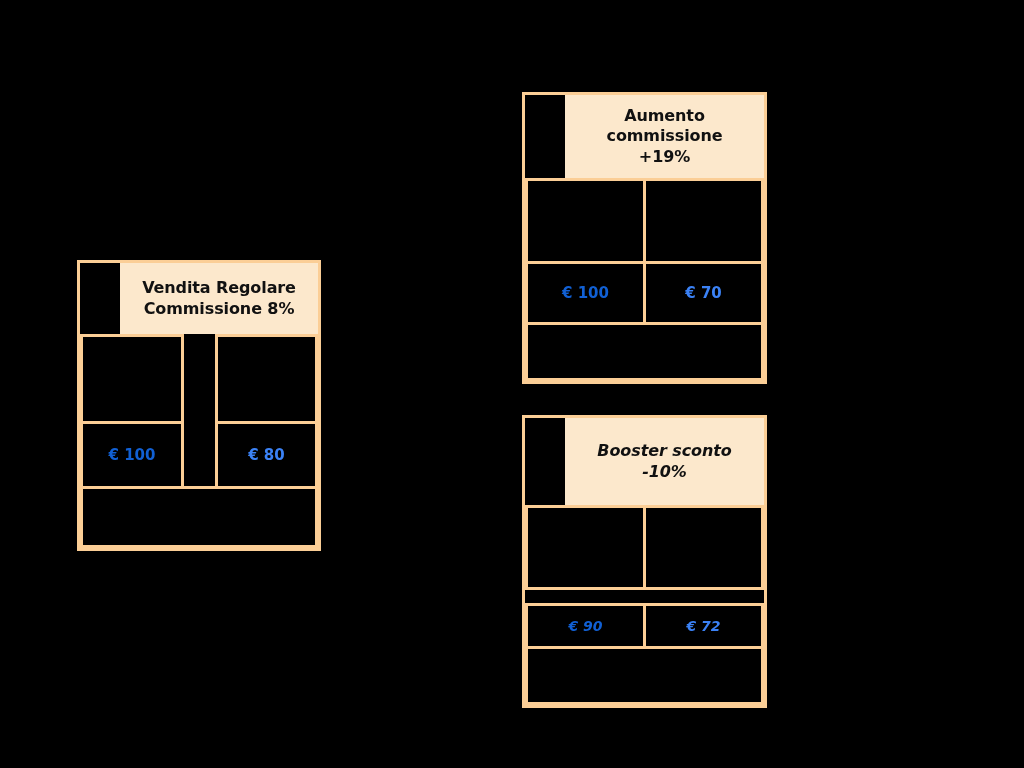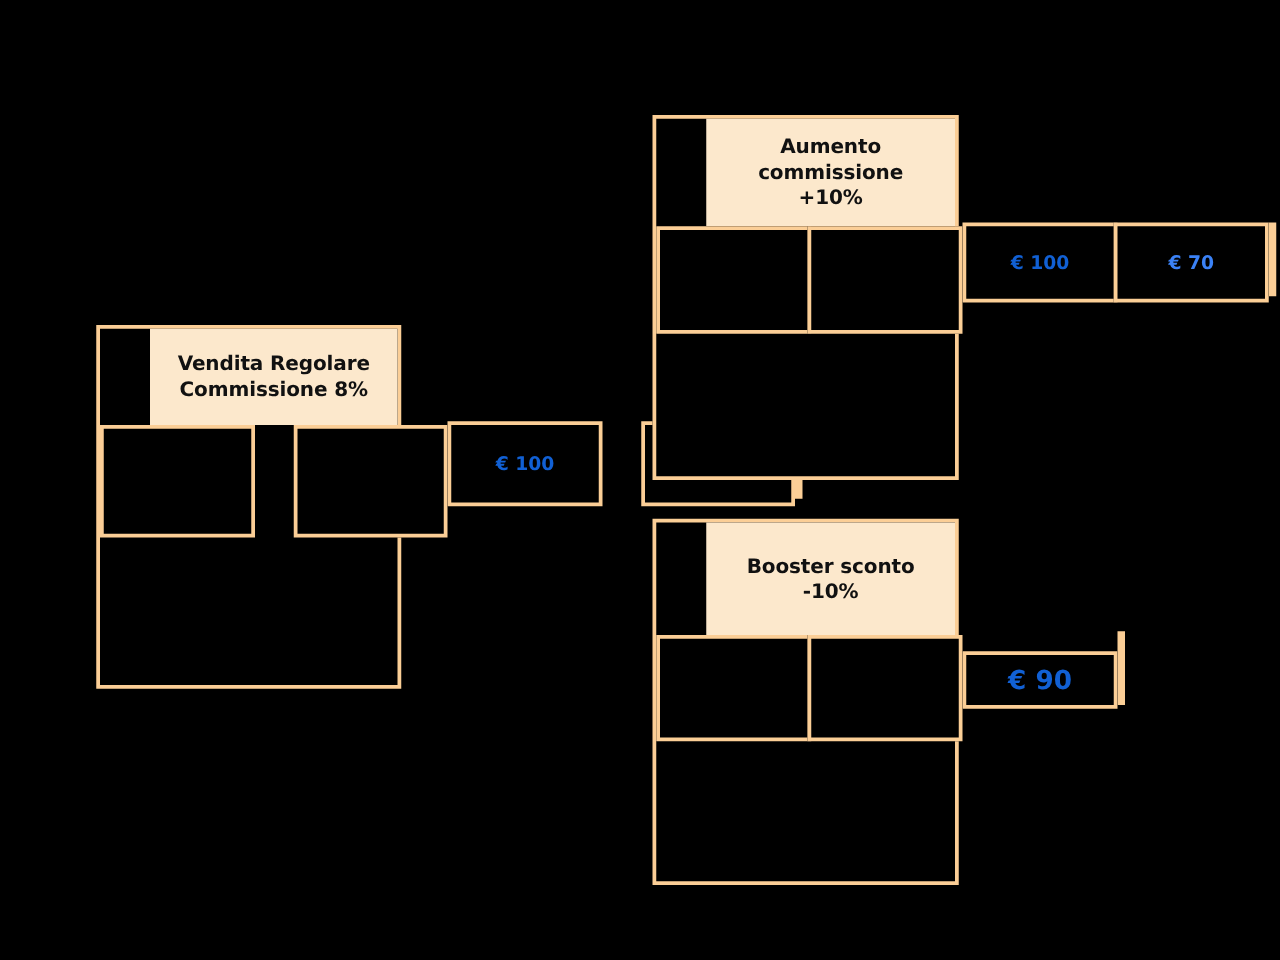--- a/index.html
+++ b/index.html
@@ -37,21 +37,21 @@
     text-align: center;
     line-height: 1.28;
     padding: 4px 21px;
     letter-spacing: -0.1px;
     margin-left: 40px;
   }
 
   .card-body {
     flex: 1;
     display: flex;
-    flex-direction: row;
+    flex-direction: column;
     box-sizing: border-box;
   }
 
   .grid-row {
     display: flex;
     flex-direction: row;
     box-sizing: border-box;
   }
 
   .grid-cell {
@@ -108,30 +108,31 @@
   #card-increase .col-full  { width: 100%; }
   #card-increase .value-blue,
   #card-increase .value-orange { font-size: 15px; }
 
   
   #card-booster {
     left: 522px;
     top: 415px;
     width: 245px;
     height: 293px;
+    font-style: italic;
   }
   #card-booster .card-header { height: 90px; font-size: 16px; }
   #card-booster .row-top    { height: 85px; }
   #card-booster .row-value  { height: 62px; }
   #card-booster .row-bottom { height: 59px; }
   #card-booster .col-left  { width: 124px; }
   #card-booster .col-right { width: 124px; }
   #card-booster .col-full  { width: 100%; }
   #card-booster .value-blue,
-  #card-booster .value-orange { font-size: 21px; margin-top: 16px; }
+  #card-booster .value-orange { font-size: 14px; margin-top: 16px; }
 </style>
 </head>
 <body>
 
 <div id="canvas">
 
   <div class="card" id="card-regular">
     <div class="card-header">
       <span>
         <span>Vendita Regolare</span><br>
@@ -150,21 +151,21 @@
       <div class="grid-row row-bottom">
         <div class="grid-cell cell-empty col-full"></div>
       </div>
     </div>
   </div>
 
   <div class="card" id="card-increase">
     <div class="card-header">
       <span>
         <span>Aumento commissione</span><br>
-        <span>+10%</span>
+        <span>+19%</span>
       </span>
     </div>
     <div class="card-body">
       <div class="grid-row row-top">
         <div class="grid-cell cell-empty col-left"></div>
         <div class="grid-cell cell-empty col-right"></div>
       </div>
       <div class="grid-row row-value">
         <div class="grid-cell col-left value-blue">€ 100</div>
         <div class="grid-cell col-right value-orange">€ 70</div>
@@ -181,20 +182,21 @@
         <span>Booster sconto -10%</span>
       </span>
     </div>
     <div class="card-body">
       <div class="grid-row row-top">
         <div class="grid-cell cell-empty col-left"></div>
         <div class="grid-cell cell-empty col-right"></div>
       </div>
       <div class="grid-row row-value">
         <div class="grid-cell col-left value-blue">€ 90</div>
+        <div class="grid-cell col-right value-orange">€ 72</div>
       </div>
       <div class="grid-row row-bottom">
         <div class="grid-cell cell-empty col-full"></div>
       </div>
     </div>
   </div>
 
 </div>
 
 </body></html>

